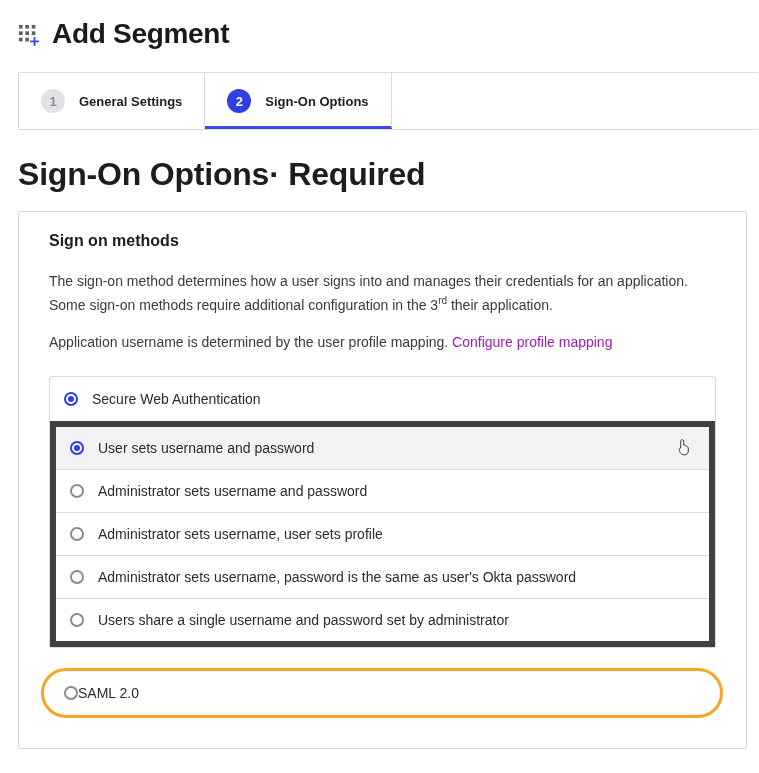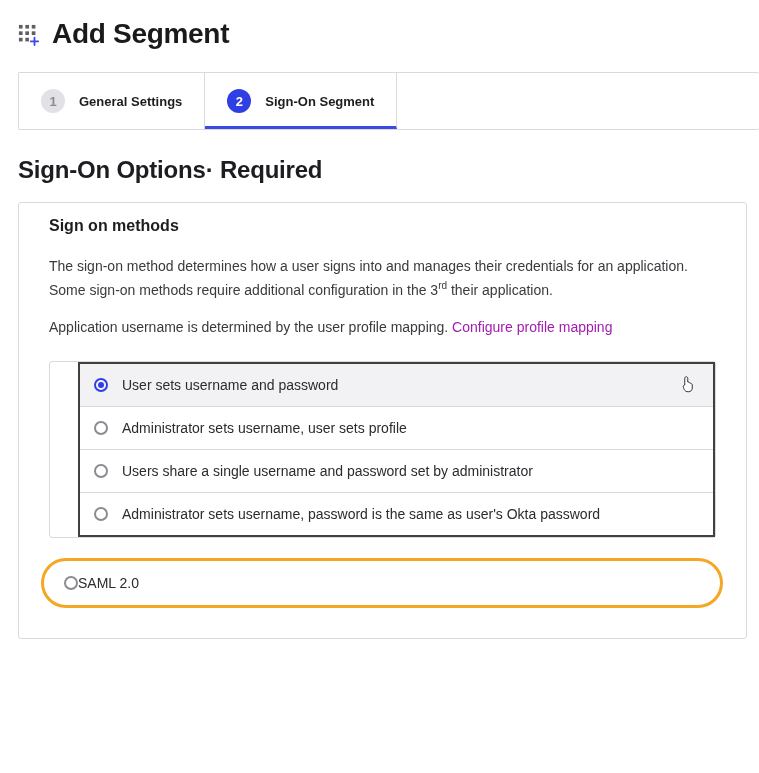--- a/index.html
+++ b/index.html
@@ -61,31 +61,31 @@
       align-items: center;
       justify-content: center;
       font-size: 13px;
       font-weight: 700;
     }
     .step-badge.inactive { background: #e2e2e6; color: #8b8b93; }
     .step-badge.active { background: #2f3fe4; color: #fff; }
     .tab-label { font-size: 13px; font-weight: 600; color: #1d1d21; }
 
     .section-heading {
-      font-size: 24px;
+      font-size: 32px;
       font-weight: 700;
       color: #1d1d21;
       margin-bottom: 18px;
       letter-spacing: -0.2px;
     }
 
     .card {
       border: 1px solid #d9d9de;
       border-radius: 3px;
-      padding: 14px 30px 30px 30px;
+      padding: 20px 30px 30px 30px;
       width: 729px;
     }
 
     .card-subheading {
       font-size: 16px;
       font-weight: 700;
       color: #1d1d21;
       margin-bottom: 20px;
     }
 
@@ -107,22 +107,22 @@
     .radio-row {
       display: flex;
       align-items: center;
       gap: 14px;
       padding: 14px 14px;
       font-size: 14px;
       color: #2b2b30;
     }
     .radio-row.parent { border-bottom: none; }
     .sub-group {
-      margin-left: 28px;
-      border: 2px solid #404040;
+      margin-left: 0;
+      border: 6px solid #404040;
     }
     .sub-group .radio-row {
       border-bottom: 1px solid #d9d9de;
       padding: 13px 14px;
     }
     .sub-group .radio-row:last-child { border-bottom: none; }
     .sub-group .radio-row.selected { background: #f2f2f4; position: relative; }
 
     .radio-input {
       appearance: none;
@@ -196,58 +196,66 @@
     <h1 class="title-text">Add Segment</h1>
   </div>
 
   <div class="tabs">
     <div class="tab">
       <span class="step-badge inactive">1</span>
       <span class="tab-label">General Settings</span>
     </div>
     <div class="tab active">
       <span class="step-badge active">2</span>
-      <span class="tab-label">Sign-On Segment</span>
+      <span class="tab-label">Sign-On Options</span>
     </div>
   </div>
 
   <h2 class="section-heading">Sign-On Options· Required</h2>
 
   <div class="card">
     <h3 class="card-subheading">Sign on methods</h3>
 
     <p class="desc">
       <span>The sign-on method determines how a user signs into and manages their credentials for an application. Some sign-on methods require additional configuration in the 3</span><sup>rd</sup><span> their application.</span>
     </p>
     <p class="desc">
       <span>Application username is determined by the user profile mapping. </span><a class="link">Configure profile mapping</a>
     </p>
 
     <div class="radio-panel">
+      <label class="radio-row parent">
+        <input type="radio" class="radio-input" name="method" checked="" style="">
+        <span>Secure Web Authentication</span>
+      </label>
       <div class="sub-group">
         <label class="radio-row selected">
           <input type="radio" class="radio-input" name="swa" checked="" style="">
           <span>User sets username and password</span>
           <span class="cursor-icon">
             <svg viewBox="0 0 20 24" width="16" height="18">
               <path d="M7 3 v9 c-1 0 -2 1 -2 2 c0 1 1 4 2 5 c1 1 2 2 5 2 c3 0 5 -2 5 -5 v-4 c0 -1 -1 -2 -2 -2 c0 -1 -1 -1 -2 -1 c0 -1 -1 -1 -2 -1 v-5 c0 -1 -1 -2 -2 -2 c-1 0 -2 1 -2 2 z" fill="#fff" stroke="#1d1d21" stroke-width="1.2"></path>
             </svg>
           </span>
         </label>
         <label class="radio-row">
           <input type="radio" class="radio-input" name="swa" style="">
+          <span>Administrator sets username and password</span>
+        </label>
+        <label class="radio-row">
+          <input type="radio" class="radio-input" name="swa" style="">
           <span>Administrator sets username, user sets profile</span>
         </label>
         <label class="radio-row">
           <input type="radio" class="radio-input" name="swa" style="">
+          <span>Administrator sets username, password is the same as user's Okta password</span>
+        </label>
+        <label class="radio-row">
+          <input type="radio" class="radio-input" name="swa" style="">
           <span>Users share a single username and password set by administrator</span>
-        </label>
-        <label class="radio-row">
-          <input type="radio" class="radio-input" name="swa" style="">
-          <span>Administrator sets username, password is the same as user's Okta password</span>
         </label>
       </div>
     </div>
 
     <div class="saml-row-wrap">
       <label class="saml-row">
         <input type="radio" class="radio-input" name="method" style="">
         <span>SAML 2.0</span>
       </label>
     </div>

